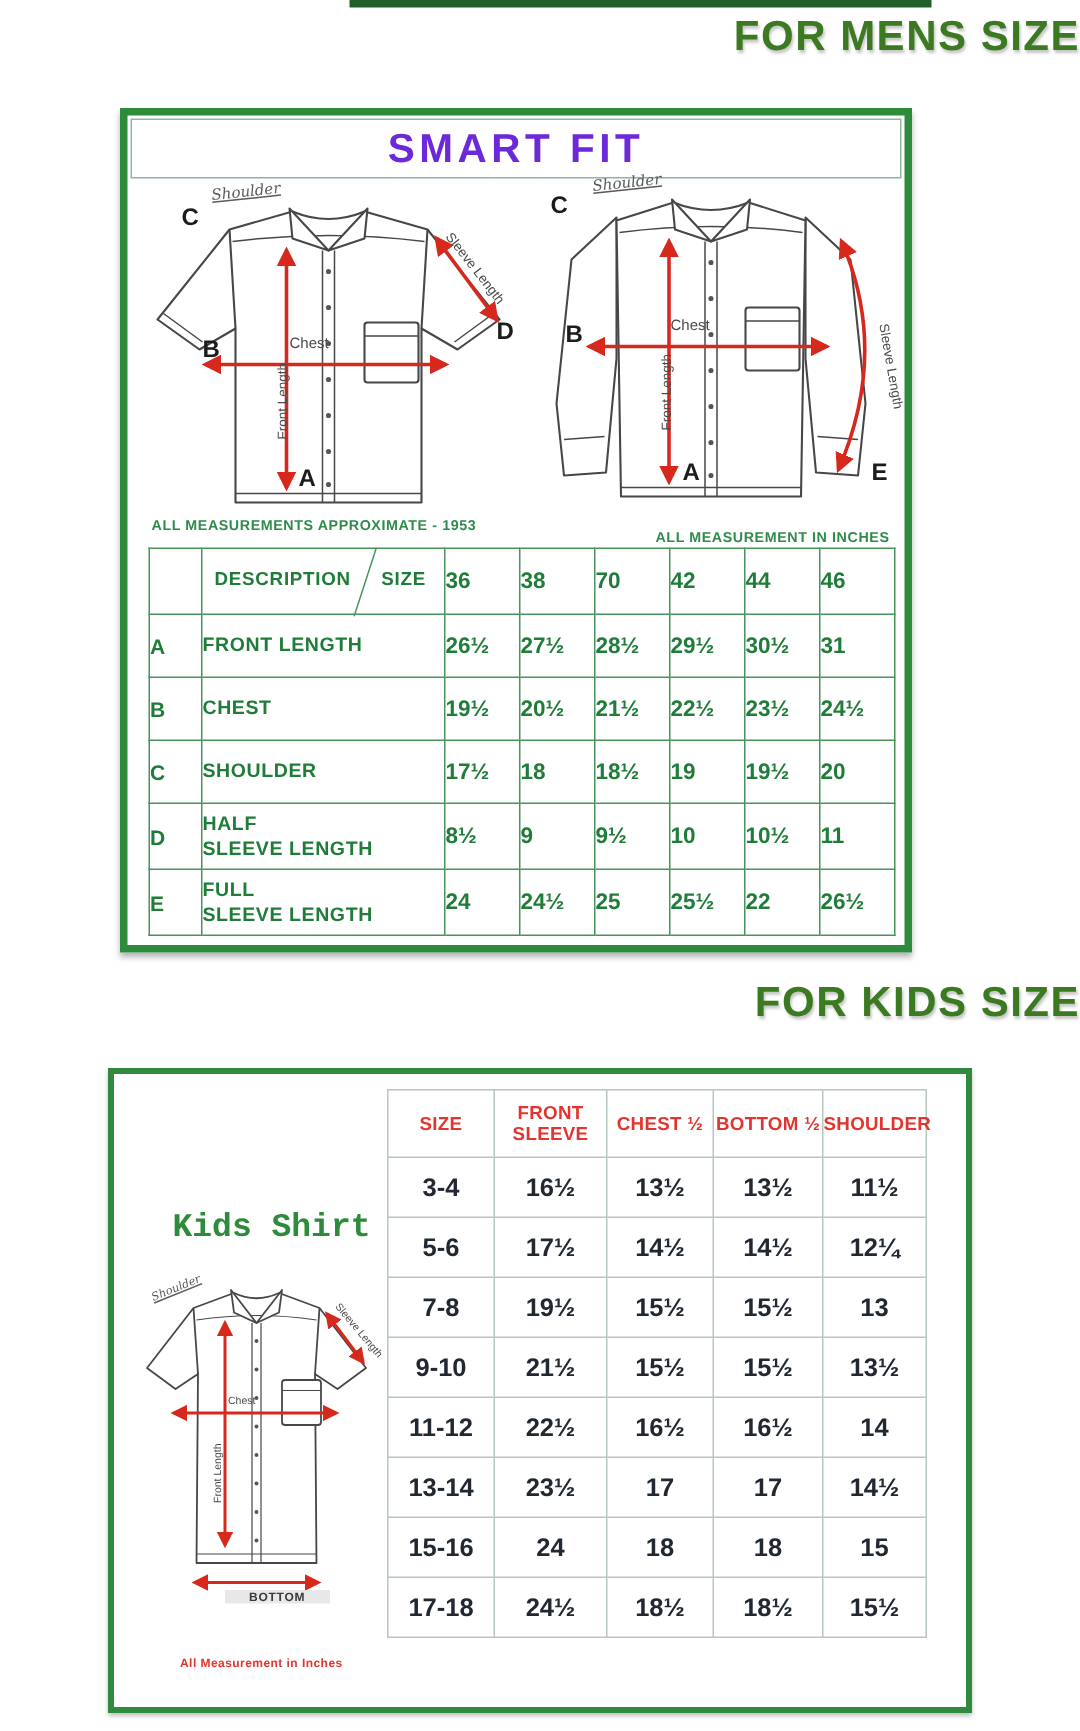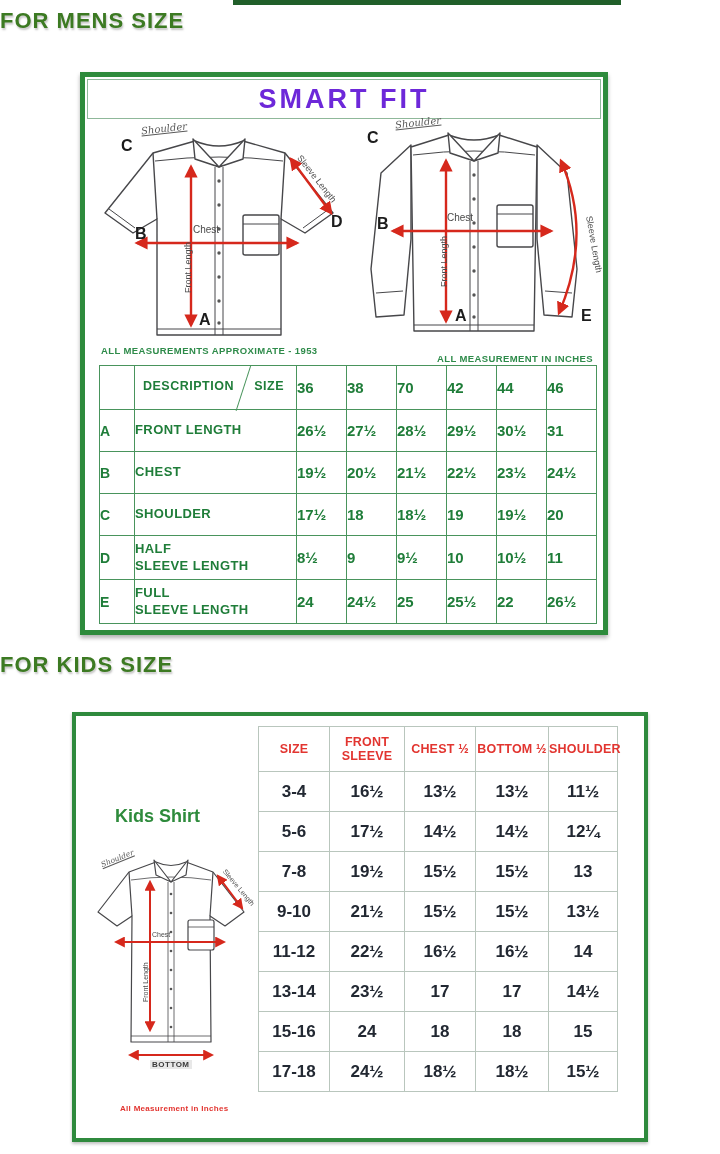--- a/index.html
+++ b/index.html
@@ -7,22 +7,22 @@
     width:720px;height:1154px;position:relative;background:#ffffff;
     font-family:"Liberation Sans", sans-serif;overflow:hidden;
   }
   .abs{position:absolute;}
 
   
   .top-strip{left:233px;top:0;width:388px;height:5px;background:#215f2a;}
 
   
   .big-title{
-    left:0;width:720px;text-align:left;
-    font-size:22px;font-weight:bold;letter-spacing:1px;color:#3c7a22;
+    left:0;width:720px;text-align:right;
+    font-size:28px;font-weight:bold;letter-spacing:1px;color:#3c7a22;
     text-shadow:1px 2px 2px rgba(90,90,90,.35);
   }
   #mens-title{top:8px;}
   #kids-title{top:652px;}
 
   
   .mens-box{
     left:80px;top:72px;width:518px;height:553px;background:#fff;
     border:5px solid #2e8b3c;box-shadow:0 3px 4px rgba(0,0,0,.3);
   }
@@ -71,21 +71,21 @@
   .m-diag .slash{
     position:absolute;left:108px;top:-2px;width:1px;height:48px;
     background:#49945c;transform:rotate(18deg);
   }
 
   
   .kids-box{
     left:72px;top:712px;width:568px;height:422px;background:#fff;
     border:4px solid #2f8a3d;box-shadow:0 2px 3px rgba(0,0,0,.25);
   }
-  #kids-label{position:absolute;left:39px;top:90px;font-size:18px;font-weight:bold;color:#2e8b3c;}
+  #kids-label{position:absolute;left:39px;top:90px;font-size:22px;font-weight:bold;color:#2e8b3c;font-family:Liberation Mono, monospace;}
   #kids-shirt{left:8px;top:126px;width:178px;height:238px;}
   #kids-note{position:absolute;left:44px;top:388px;font-size:8px;font-weight:bold;color:#e23530;letter-spacing:.3px;}
 
   .k-table{
     position:absolute;left:182px;top:10px;width:354px;
     text-align:center;table-layout:fixed;color:#222832;
   }
   .k-table td,.k-table th{border:1px solid #b9c6bd;vertical-align:middle;padding:0;}
   .k-table th{
     height:44px;color:#e23530;font-size:12.5px;font-weight:bold;
@@ -94,21 +94,21 @@
   .k-table td{height:39px;font-size:17px;font-weight:bold;}
   .k-c0{width:70px;}.k-c1{width:74px;}.k-c2{width:70px;}.k-c3{width:72px;}.k-c4{width:68px;}
 
   .kids-dim{position:absolute;font-size:7px;color:#4a4a4a;white-space:nowrap;}
   .kids-script{
     position:absolute;font-family:"DejaVu Serif", serif;font-style:italic;
     font-size:7.5px;color:#5a5a5a;text-decoration:underline;white-space:nowrap;
   }
   .kids-bottom-label{
     position:absolute;font-size:8px;font-weight:bold;color:#3a3a3a;
-    letter-spacing:.5px;background:#e8e8e8;padding:0 2px;
+    letter-spacing:.5px;background:#e8e8e8;padding:0 16px;
   }
 </style>
 </head>
 <body>
 
 <div class="abs top-strip"></div>
 
 <div class="abs big-title" id="mens-title">FOR MENS SIZE</div>
 
 <div class="abs mens-box">

